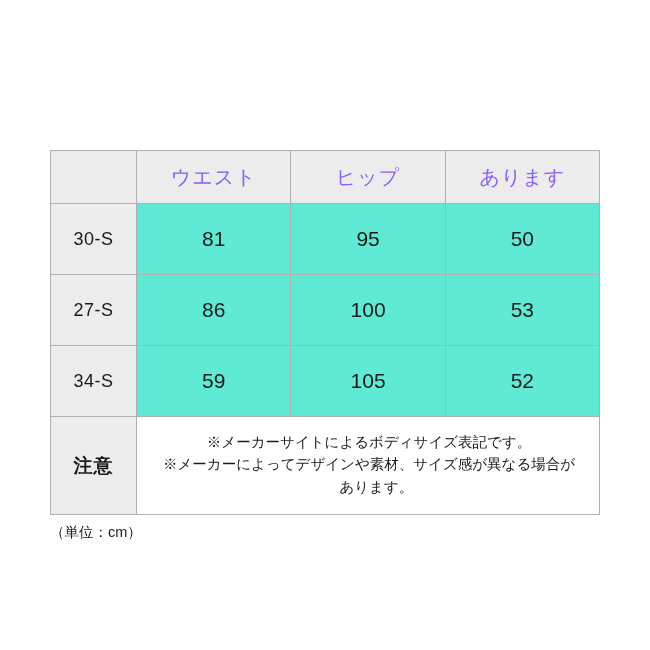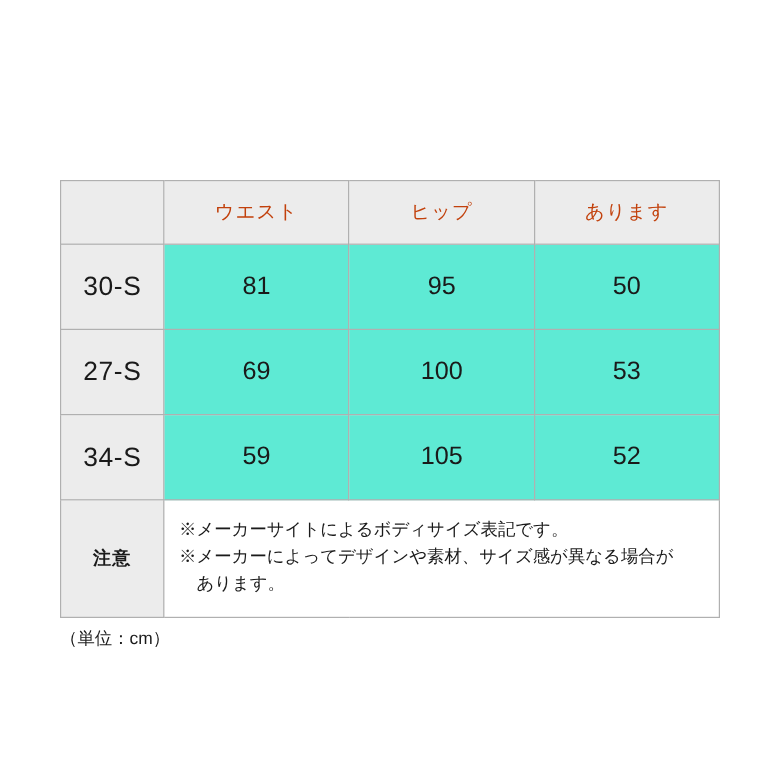--- a/index.html
+++ b/index.html
@@ -33,48 +33,48 @@
     text-align: center;
     vertical-align: middle;
     font-weight: normal;
   }
   col.c-label { width: 86px; }
   col.c-col   { width: 154px; }
 
   thead td, thead th {
     background: #ececec;
     height: 52px;
-    font-size: 16px;
+    font-size: 20px;
     letter-spacing: 1px;
-    color: #c2410c;
+    color: #8b5cf6;
   }
   thead td.corner {
     background: #ececec;
   }
   tbody tr.data-row td {
     height: 70px;
     font-size: 21px;
     background: #5eead4;
   }
   tbody tr.data-row td.row-label {
     background: #ececec;
-    font-size: 22px;
+    font-size: 18px;
     letter-spacing: 0.5px;
     margin-left: 20px;
   }
   tr.note-row td.note-label {
     background: #ececec;
-    font-size: 15px;
+    font-size: 19px;
     letter-spacing: 1px;
     font-weight: bold;
     width: 86px;
   }
   tr.note-row td.note-body {
     background: #ffffff;
-    text-align: left;
+    text-align: center;
     padding: 14px 10px 16px 12px;
     font-size: 14.5px;
     line-height: 1.55;
     color: #1a1a1a;
   }
   .note-line {
     display: block;
     white-space: pre-wrap;
   }
   .unit {
@@ -112,21 +112,21 @@
     </thead>
     <tbody>
       <tr class="data-row">
         <td class="row-label">30-S</td>
         <td>81</td>
         <td>95</td>
         <td>50</td>
       </tr>
       <tr class="data-row">
         <td class="row-label">27-S</td>
-        <td>69</td>
+        <td>86</td>
         <td>100</td>
         <td>53</td>
       </tr>
       <tr class="data-row">
         <td class="row-label">34-S</td>
         <td>59</td>
         <td>105</td>
         <td>52</td>
       </tr>
       <tr class="note-row">

